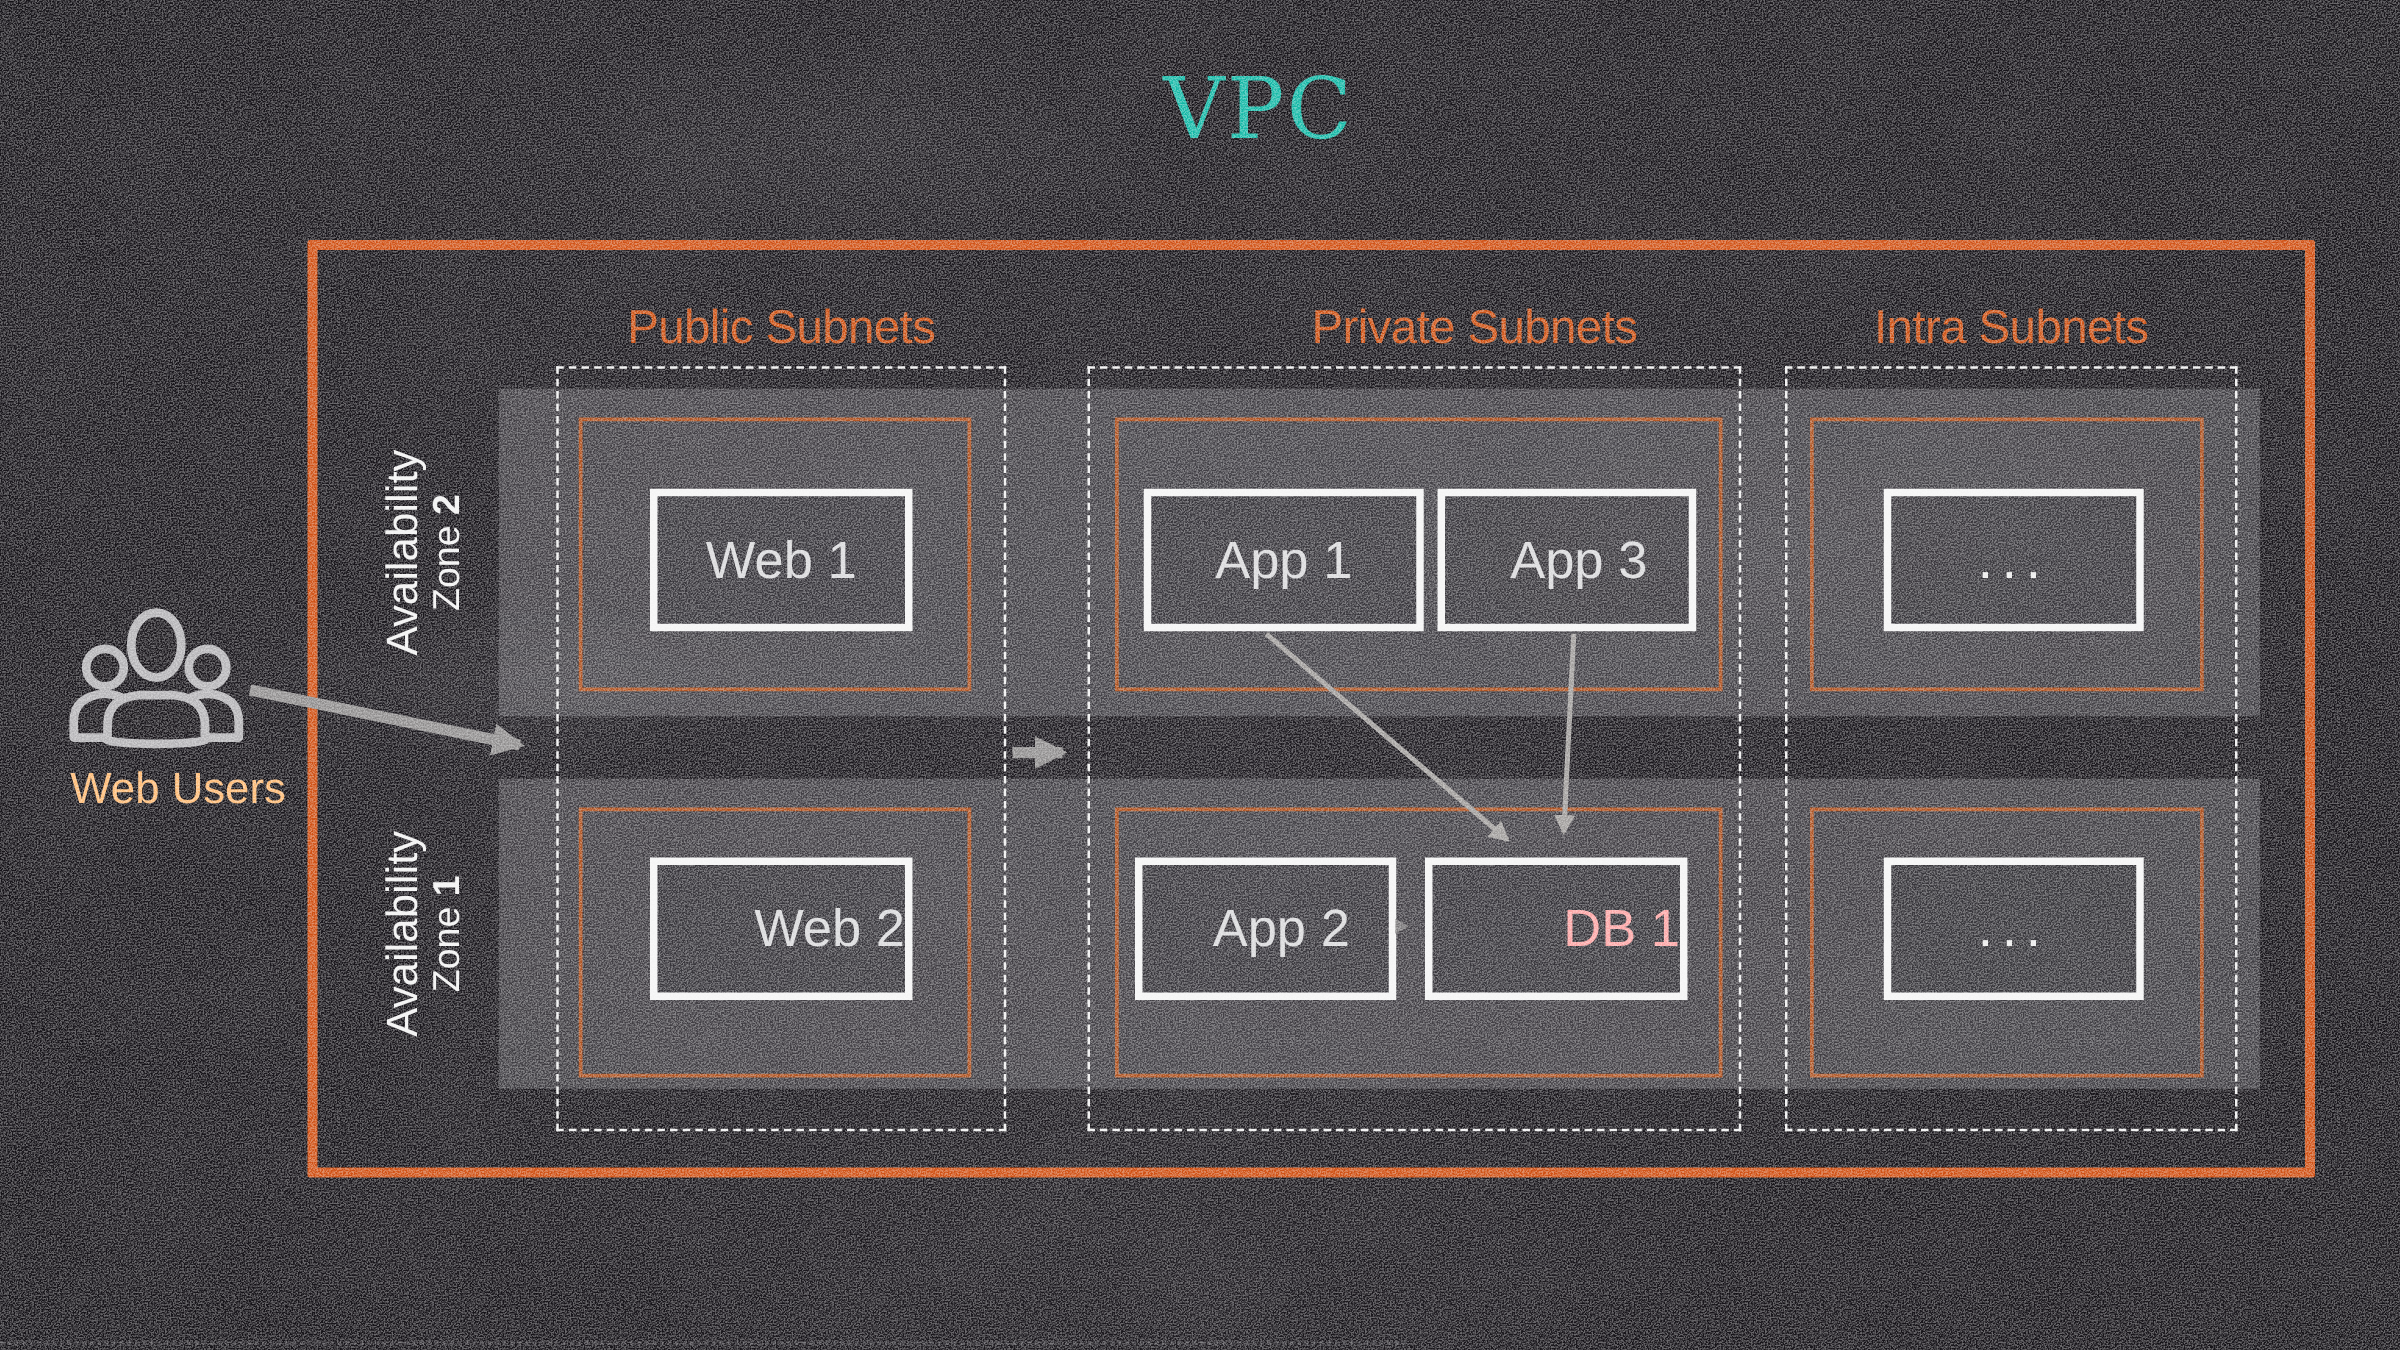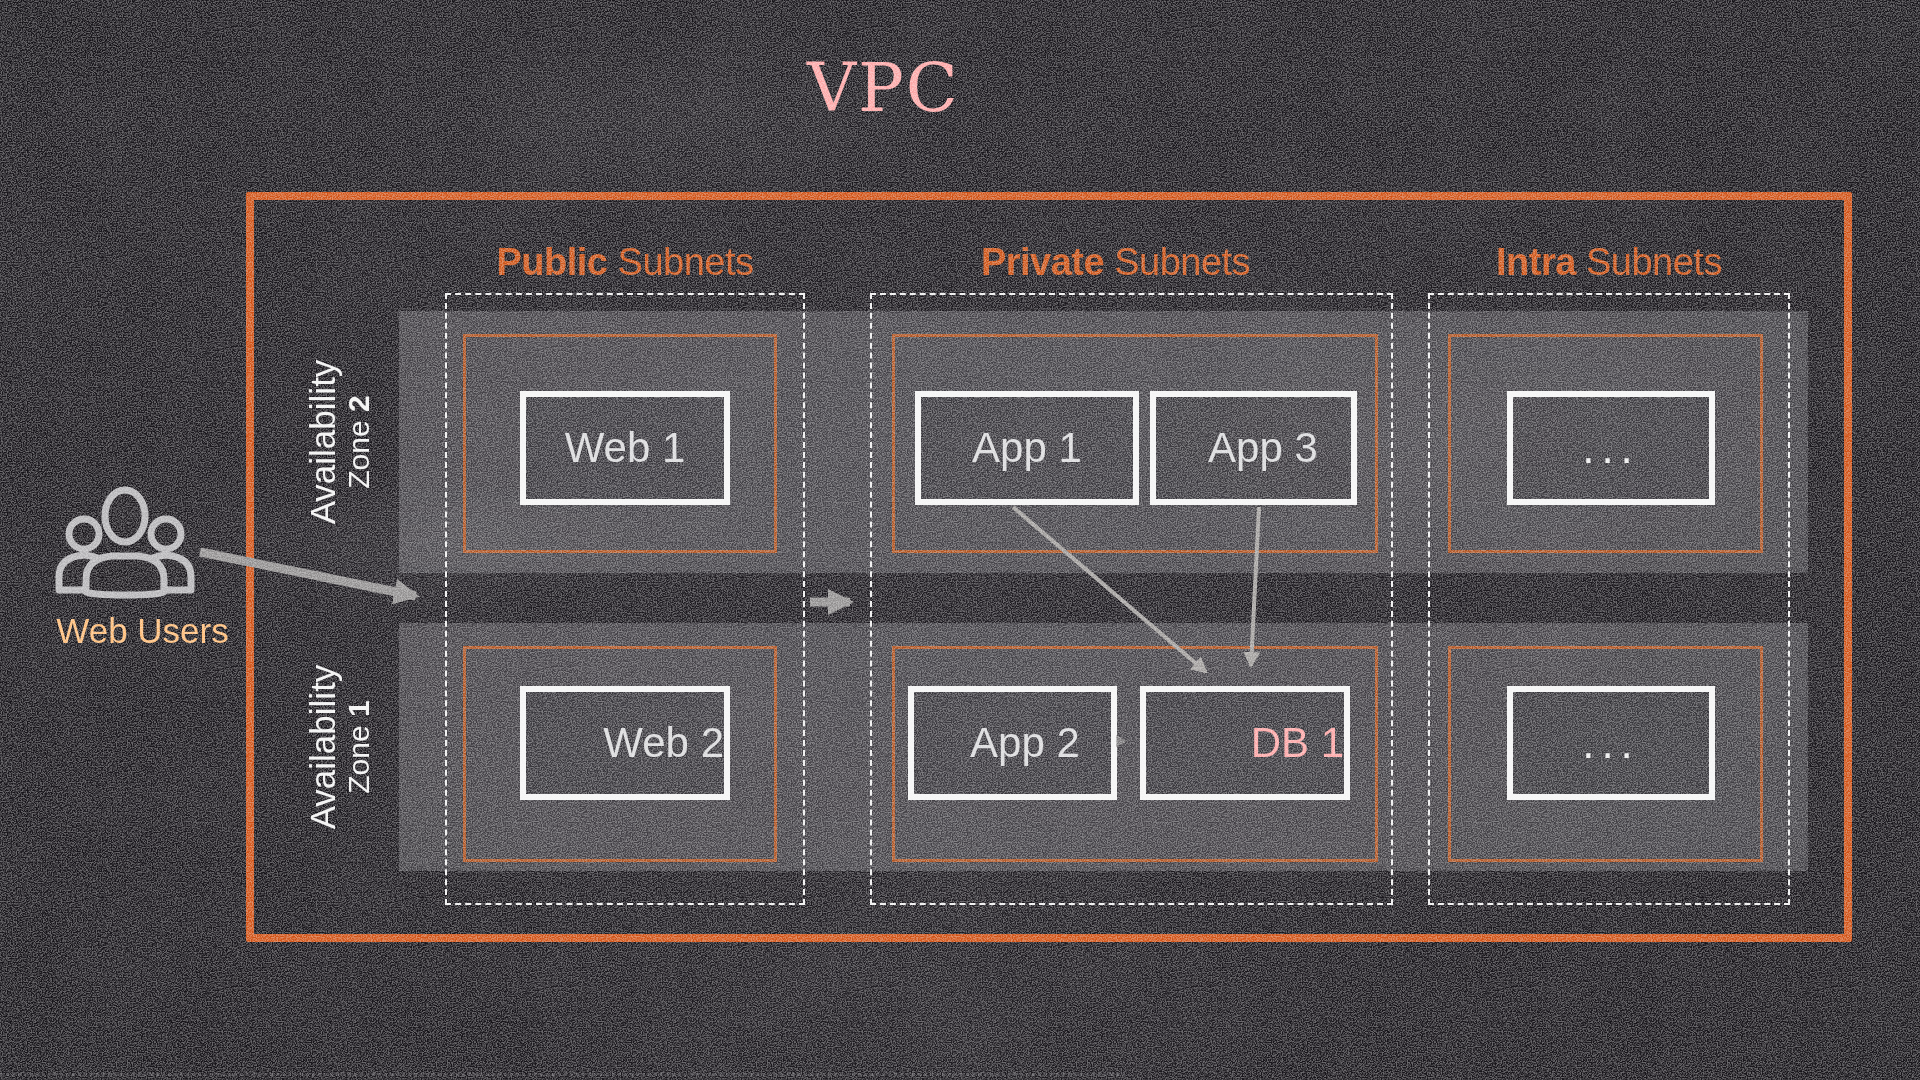--- a/index.html
+++ b/index.html
@@ -36,23 +36,23 @@
   .ir-r2{top:334px;height:219px;}
   .ir-r1{top:646px;height:216px;}
   .ir-pub{left:463px;width:314px;}
   .ir-priv{left:892px;width:486px;}
   .ir-int{left:1448px;width:315px;}
   
   .col-header{
     position:absolute;top:241px;height:42px;line-height:42px;
     font-size:38px;color:#cf5315;text-align:center;letter-spacing:-0.5px;
   }
-  .col-header .hb{font-weight:700;}
+  .col-header .hb{font-weight:400;}
   #hdr-public{left:445px;width:360px;}
-  #hdr-private{left:854px;width:523px;}
+  #hdr-private{left:918px;width:523px;}
   #hdr-intra{left:1428px;width:362px;}
   
   .node{
     position:absolute;height:114px;box-sizing:border-box;
     border:6px solid #f4f4f4;background:rgba(8,6,12,0.16);
     display:flex;align-items:center;justify-content:center;
     font-size:42px;color:#d9d9db;
   }
   .row2{top:391px;justify-content:center;} .row1{top:686px;}
   #node-web1{left:520px;width:210px;}
@@ -69,22 +69,22 @@
     position:absolute;transform:translate(-50%,-50%) rotate(-90deg);
     text-align:center;white-space:nowrap;color:#f1f1f1;
   }
   .az-label .l1{font-size:35px;line-height:38px;}
   .az-label .l2{font-size:30px;line-height:33px;}
   .az-label .l2 b{font-weight:700;}
   #az2-label{left:339px;top:442px;}
   #az1-label{left:339px;top:747px;}
   
   #vpc-title{
-    position:absolute;left:807px;top:48px;width:400px;
-    font-family:"DejaVu Serif",serif;font-size:68px;color:#fca5a5;letter-spacing:2px;
+    position:absolute;left:807px;top:48px;width:400px;text-align:center;
+    font-family:"DejaVu Serif",serif;font-size:68px;color:#14b8a6;letter-spacing:2px;
   }
   
   #web-users-label{
     position:absolute;left:30px;top:611px;width:225px;text-align:center;
     font-size:35px;color:#fdba74;
   }
   #web-users-icon{position:absolute;left:52px;top:482px;}
   
   #chalk-line{
     position:absolute;left:0;top:1073px;width:1125px;height:0;

